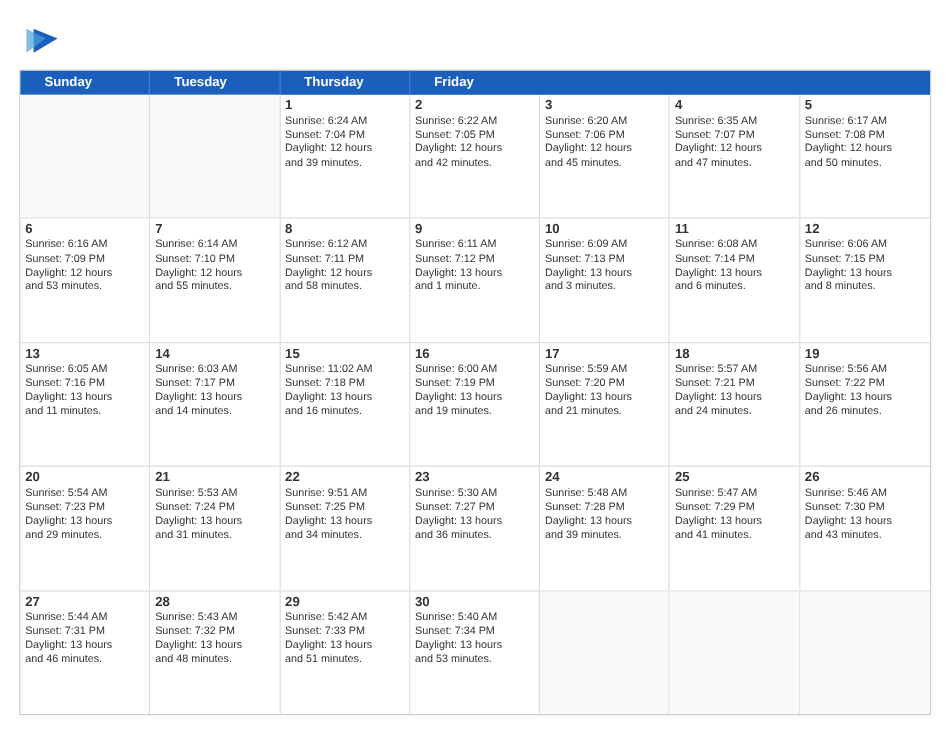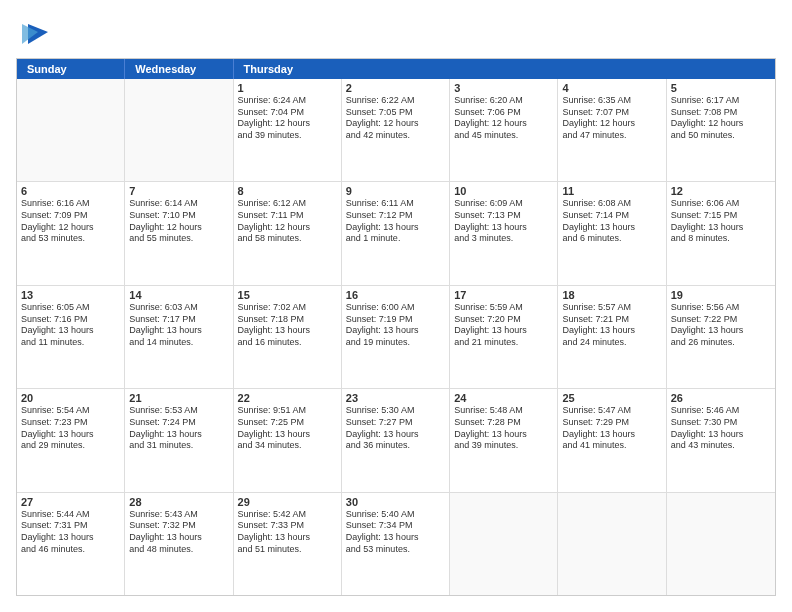--- a/index.html
+++ b/index.html
@@ -67,21 +67,21 @@
     }
     .cal-header {
       display: grid;
       grid-template-columns: repeat(7, 1fr);
       background: #1a5fbb;
     }
     .cal-header-cell {
       color: #fff;
       font-size: 11px;
       font-weight: bold;
-      padding: 4px 10px;
+      padding: 4px 20px;
       border-right: 1px solid #4a7fd4;
       text-align: left;
     }
     .cal-header-cell:last-child { border-right: none; }
     .cal-body {
       flex: 1;
       display: flex;
       flex-direction: column;
     }
     .cal-row {
@@ -130,22 +130,23 @@
     </div>
     <div class="title-block">
       <div class="month-title"></div>
       <div class="location"></div>
     </div>
   </div>
 
   <div class="calendar">
     <div class="cal-header" id="cal-header">
         <div class="cal-header-cell">Sunday</div>
-        <div class="cal-header-cell">Wednesday</div>
+        <div class="cal-header-cell">Tuesday</div>
         <div class="cal-header-cell">Thursday</div>
+        <div class="cal-header-cell">Friday</div>
       </div>
     <div class="cal-body" id="cal-body">
         <div class="cal-row">
           <div class="cal-cell empty"></div>
           <div class="cal-cell empty"></div>
           <div class="cal-cell">
             <span class="day-number">1</span>
             <span class="cell-line">Sunrise: 6:24 AM</span>
             <span class="cell-line">Sunset: 7:04 PM</span>
             <span class="cell-line">Daylight: 12 hours</span>
@@ -241,21 +242,21 @@
           </div>
           <div class="cal-cell">
             <span class="day-number">14</span>
             <span class="cell-line">Sunrise: 6:03 AM</span>
             <span class="cell-line">Sunset: 7:17 PM</span>
             <span class="cell-line">Daylight: 13 hours</span>
             <span class="cell-line">and 14 minutes.</span>
           </div>
           <div class="cal-cell">
             <span class="day-number">15</span>
-            <span class="cell-line">Sunrise: 7:02 AM</span>
+            <span class="cell-line">Sunrise: 11:02 AM</span>
             <span class="cell-line">Sunset: 7:18 PM</span>
             <span class="cell-line">Daylight: 13 hours</span>
             <span class="cell-line">and 16 minutes.</span>
           </div>
           <div class="cal-cell">
             <span class="day-number">16</span>
             <span class="cell-line">Sunrise: 6:00 AM</span>
             <span class="cell-line">Sunset: 7:19 PM</span>
             <span class="cell-line">Daylight: 13 hours</span>
             <span class="cell-line">and 19 minutes.</span>

